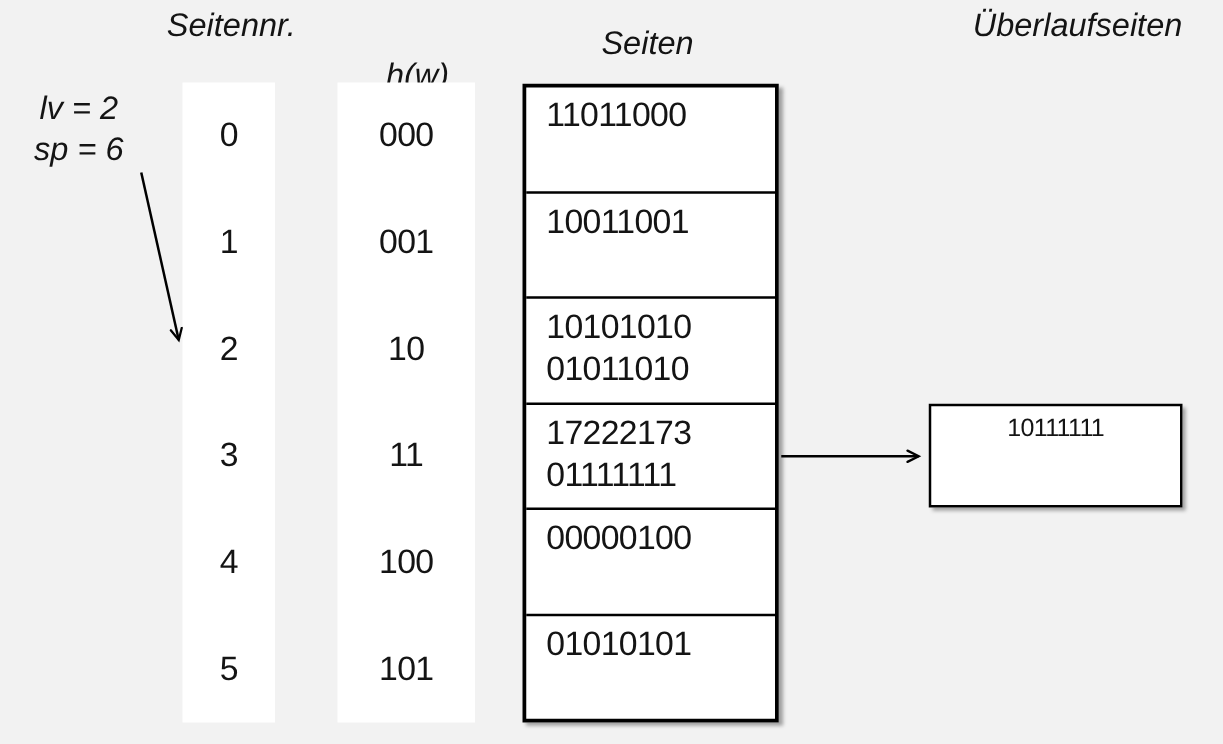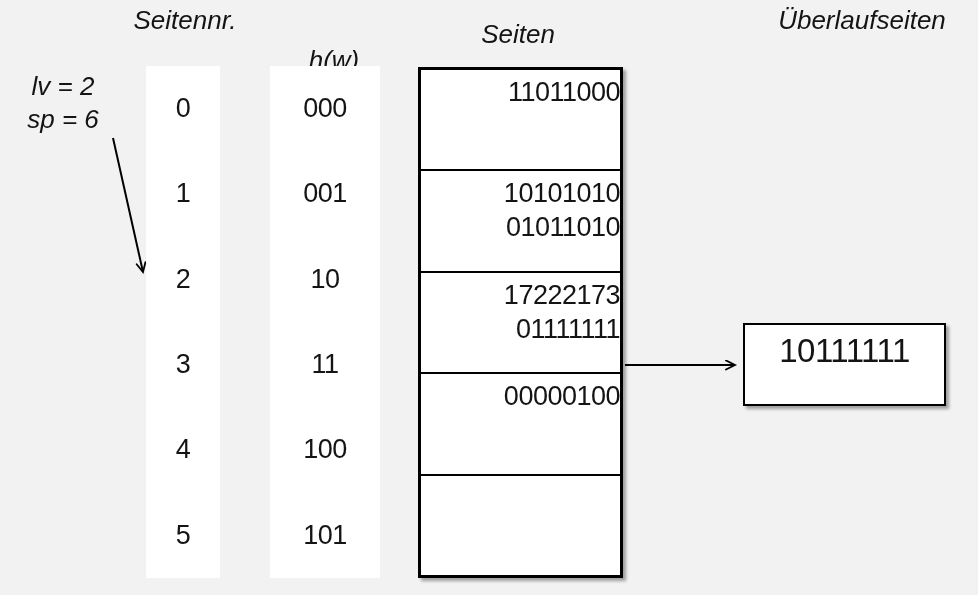--- a/index.html
+++ b/index.html
@@ -80,43 +80,44 @@
     box-shadow: 3px 3px 3px rgba(0,0,0,0.35);
     display: flex;
     flex-direction: column;
   }
   .bucket {
     flex: 1;
     box-sizing: border-box;
     border-bottom: 2px solid #000;
     display: flex;
     flex-direction: column;
-    align-items: flex-end;
+    align-items: flex-start;
     padding-top: 5px;
     font-size: 27px;
     line-height: 34px;
     letter-spacing: -0.5px;
+    padding-left: 16px;
   }
   .bucket:last-child { border-bottom: none; }
 
   
   .overflow-box {
     position: absolute;
     left: 743px;
     top: 323px;
     width: 203px;
     height: 83px;
     box-sizing: border-box;
     background: #ffffff;
     border: 2.5px solid #000;
     box-shadow: 3px 3px 3px rgba(0,0,0,0.35);
     display: flex;
     justify-content: center;
     padding-top: 7px;
-    font-size: 33px;
+    font-size: 20px;
     letter-spacing: -0.5px;
   }
 
   
   .arrows {
     position: absolute;
     left: 0;
     top: 0;
     width: 978px;
     height: 595px;
@@ -154,31 +155,35 @@
       <div class="cell">11</div>
       <div class="cell">100</div>
       <div class="cell">101</div>
     </div>
 
   <div class="pages-table">
       <div class="bucket">
         <div class="entry">11011000</div>
       </div>
       <div class="bucket">
+        <div class="entry">10011001</div>
+      </div>
+      <div class="bucket">
         <div class="entry">10101010</div>
         <div class="entry">01011010</div>
       </div>
       <div class="bucket">
         <div class="entry">17222173</div>
         <div class="entry">01111111</div>
       </div>
       <div class="bucket">
         <div class="entry">00000100</div>
       </div>
       <div class="bucket">
+        <div class="entry">01010101</div>
       </div>
     </div>
 
   <div class="overflow-box">
     <div>10111111</div>
   </div>
 
   <svg class="arrows" viewBox="0 0 978 595">
     <defs>
       <marker id="open-arrowhead" markerWidth="16" markerHeight="16" refX="10" refY="5.5" orient="auto" markerUnits="userSpaceOnUse">

